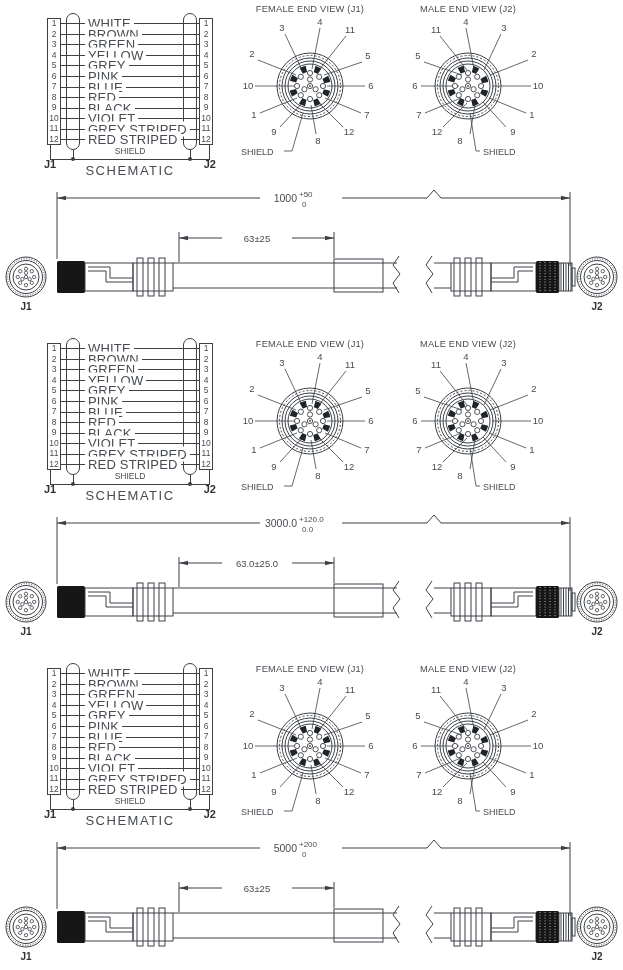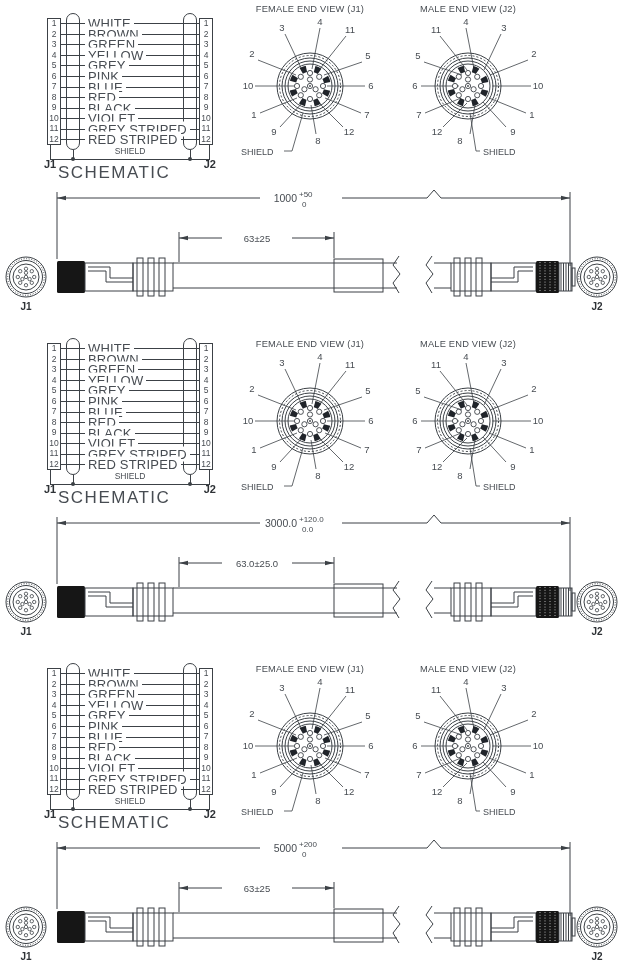--- a/index.html
+++ b/index.html
@@ -34,22 +34,22 @@
               font-size:8.5px;color:var(--tx);background:transparent;}
   .bus-h{position:absolute;left:6px;right:6px;top:147px;border-top:1px solid var(--ln);}
   .bus-v{position:absolute;top:133px;height:14px;border-left:1px solid var(--ln);}
   .bus-v.l{left:6px;} .bus-v.r{right:6px;}
   .stem{position:absolute;top:138px;height:9px;border-left:1px solid var(--ln);}
   .stem.l{left:29px;} .stem.r{left:146px;}
   .dot{position:absolute;top:145px;width:4px;height:4px;border-radius:50%;background:var(--ln);}
   .dot.l{left:27px;} .dot.r{left:144px;}
   .jlbl{position:absolute;top:146px;font-size:11px;font-weight:bold;color:#2e3236;}
   .jlbl.j1{left:0;} .jlbl.j2{right:0;}
-  .schem-title{position:absolute;left:14px;right:14px;top:151px;text-align:left;
-               font-size:17px;letter-spacing:1.5px;color:var(--tx);}
+  .schem-title{position:absolute;left:14px;right:14px;top:151px;text-align:center;
+               font-size:13px;letter-spacing:1.5px;color:var(--tx);}
 
   
   .endview{position:absolute;top:0;height:172px;}
   .ev-female{left:240px;width:140px;}
   .ev-male{left:390px;width:156px;}
   .ev-title{font-size:9.3px;fill:var(--tx);text-anchor:middle;letter-spacing:.2px;}
   .ev-num{font-size:9.5px;fill:var(--tx);text-anchor:middle;}
   .ev-shield{font-size:9px;fill:var(--tx);}
   .ldr{stroke:var(--ln);stroke-width:.8;fill:none;}
 

